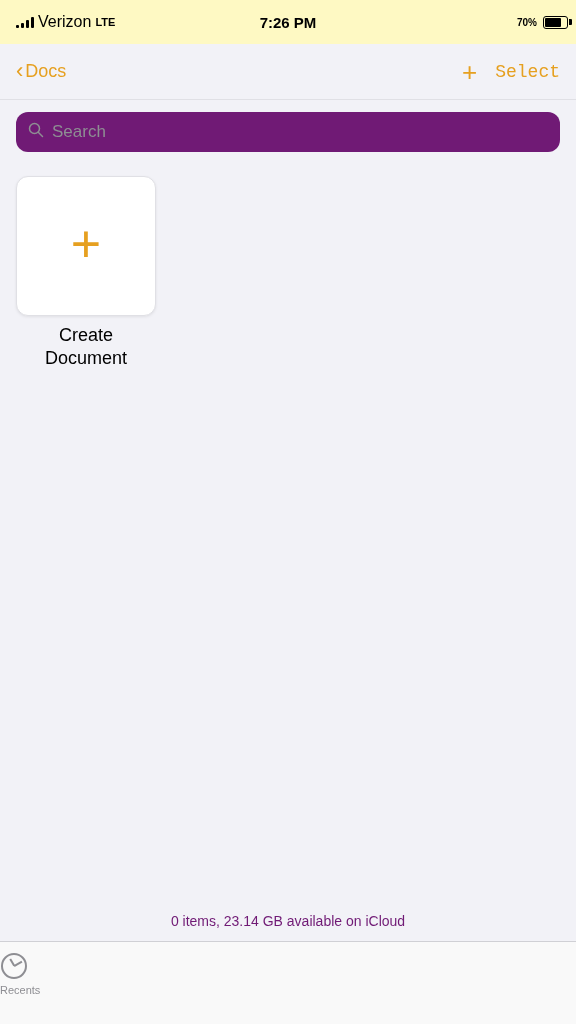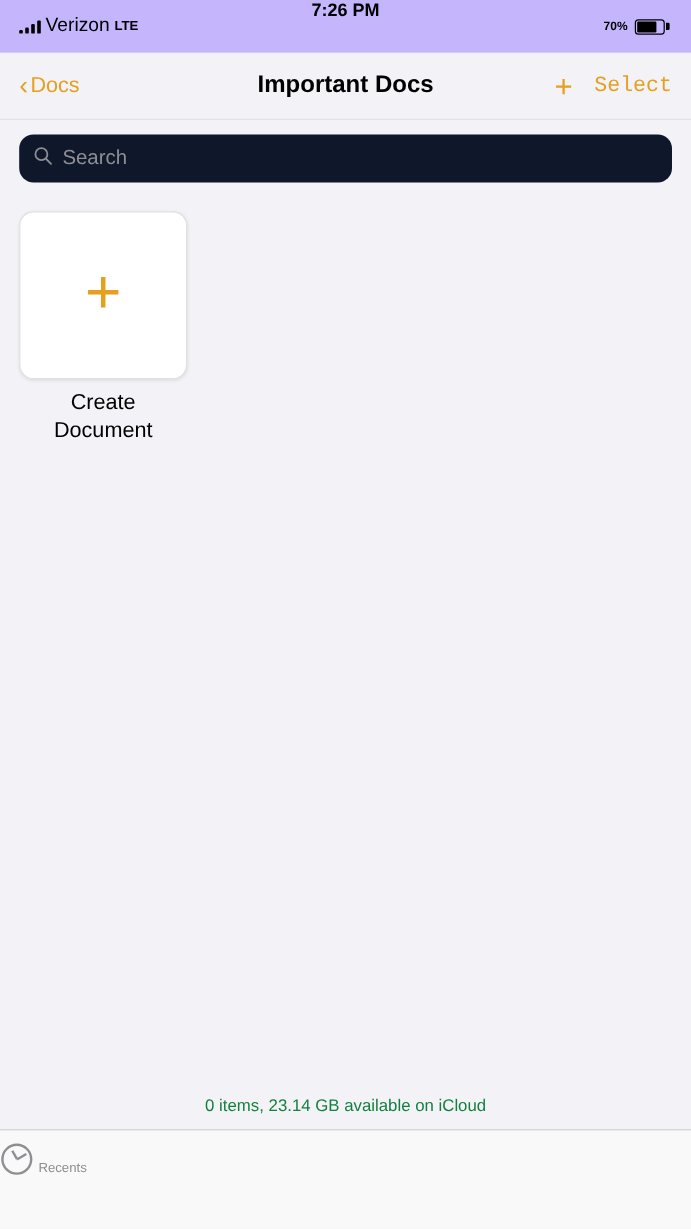--- a/index.html
+++ b/index.html
@@ -10,24 +10,25 @@
       background: #f2f2f7;
       font-family: -apple-system, 'SF Pro Display', 'Helvetica Neue', Arial, sans-serif;
       overflow: hidden;
       display: flex;
       flex-direction: column;
     }
 
     
     .status-bar {
       height: 44px;
-      background: #c4b5fd;
-      display: flex;
+      background: #fef9c3;
+      display: flex;
+      align-items: center;
       justify-content: space-between;
-      padding: 0 18px 0 16px;
+      padding: 0 4px 0 16px;
       flex-shrink: 0;
     }
     .status-left {
       display: flex;
       align-items: center;
       gap: 4px;
     }
     .status-center {
       font-size: 15px;
       font-weight: 600;
@@ -146,21 +147,21 @@
       font-family: Liberation Mono, monospace;
     }
 
     
     .search-container {
       padding: 12px 16px 8px;
       background: #f2f2f7;
       flex-shrink: 0;
     }
     .search-bar {
-      background: #0f172a;
+      background: #701a75;
       border-radius: 12px;
       height: 40px;
       display: flex;
       align-items: center;
       padding: 0 12px;
       gap: 8px;
     }
     .search-icon-svg {
       color: #8e8e93;
       font-size: 16px;
@@ -214,40 +215,40 @@
       font-size: 18px;
       color: #000;
       text-align: center;
       line-height: 1.3;
     }
 
     
     .footer-status {
       text-align: center;
       font-size: 14px;
-      color: #15803d;
+      color: #701a75;
       padding: 12px 16px;
       flex-shrink: 0;
     }
 
     
     .tab-bar {
       height: 83px;
       background: #f9f9f9;
       border-top: 1px solid #d0d0d5;
       display: flex;
       align-items: flex-start;
       padding-top: 10px;
       flex-shrink: 0;
     }
     .tab-item {
       flex: 1;
       display: flex;
-      flex-direction: row;
-      align-items: flex-end;
+      flex-direction: column;
+      align-items: flex-start;
       gap: 4px;
       cursor: pointer;
     }
     .tab-icon {
       width: 28px;
       height: 28px;
       display: flex;
       align-items: center;
       justify-content: center;
     }
@@ -330,21 +331,20 @@
       <div class="battery-tip"></div>
     </div>
   </div>
 </div>
 
 <div class="nav-bar">
   <div class="nav-back">
     <span class="nav-back-chevron">‹</span>
     <span>Docs</span>
   </div>
-  <div class="nav-title">Important Docs</div>
   <div class="nav-actions">
     <span class="nav-plus">+</span>
     <span class="nav-select">Select</span>
   </div>
 </div>
 
 <div class="search-container">
   <div class="search-bar">
     <span class="search-icon-svg">
       <svg width="16" height="16" viewBox="0 0 16 16" fill="none">

